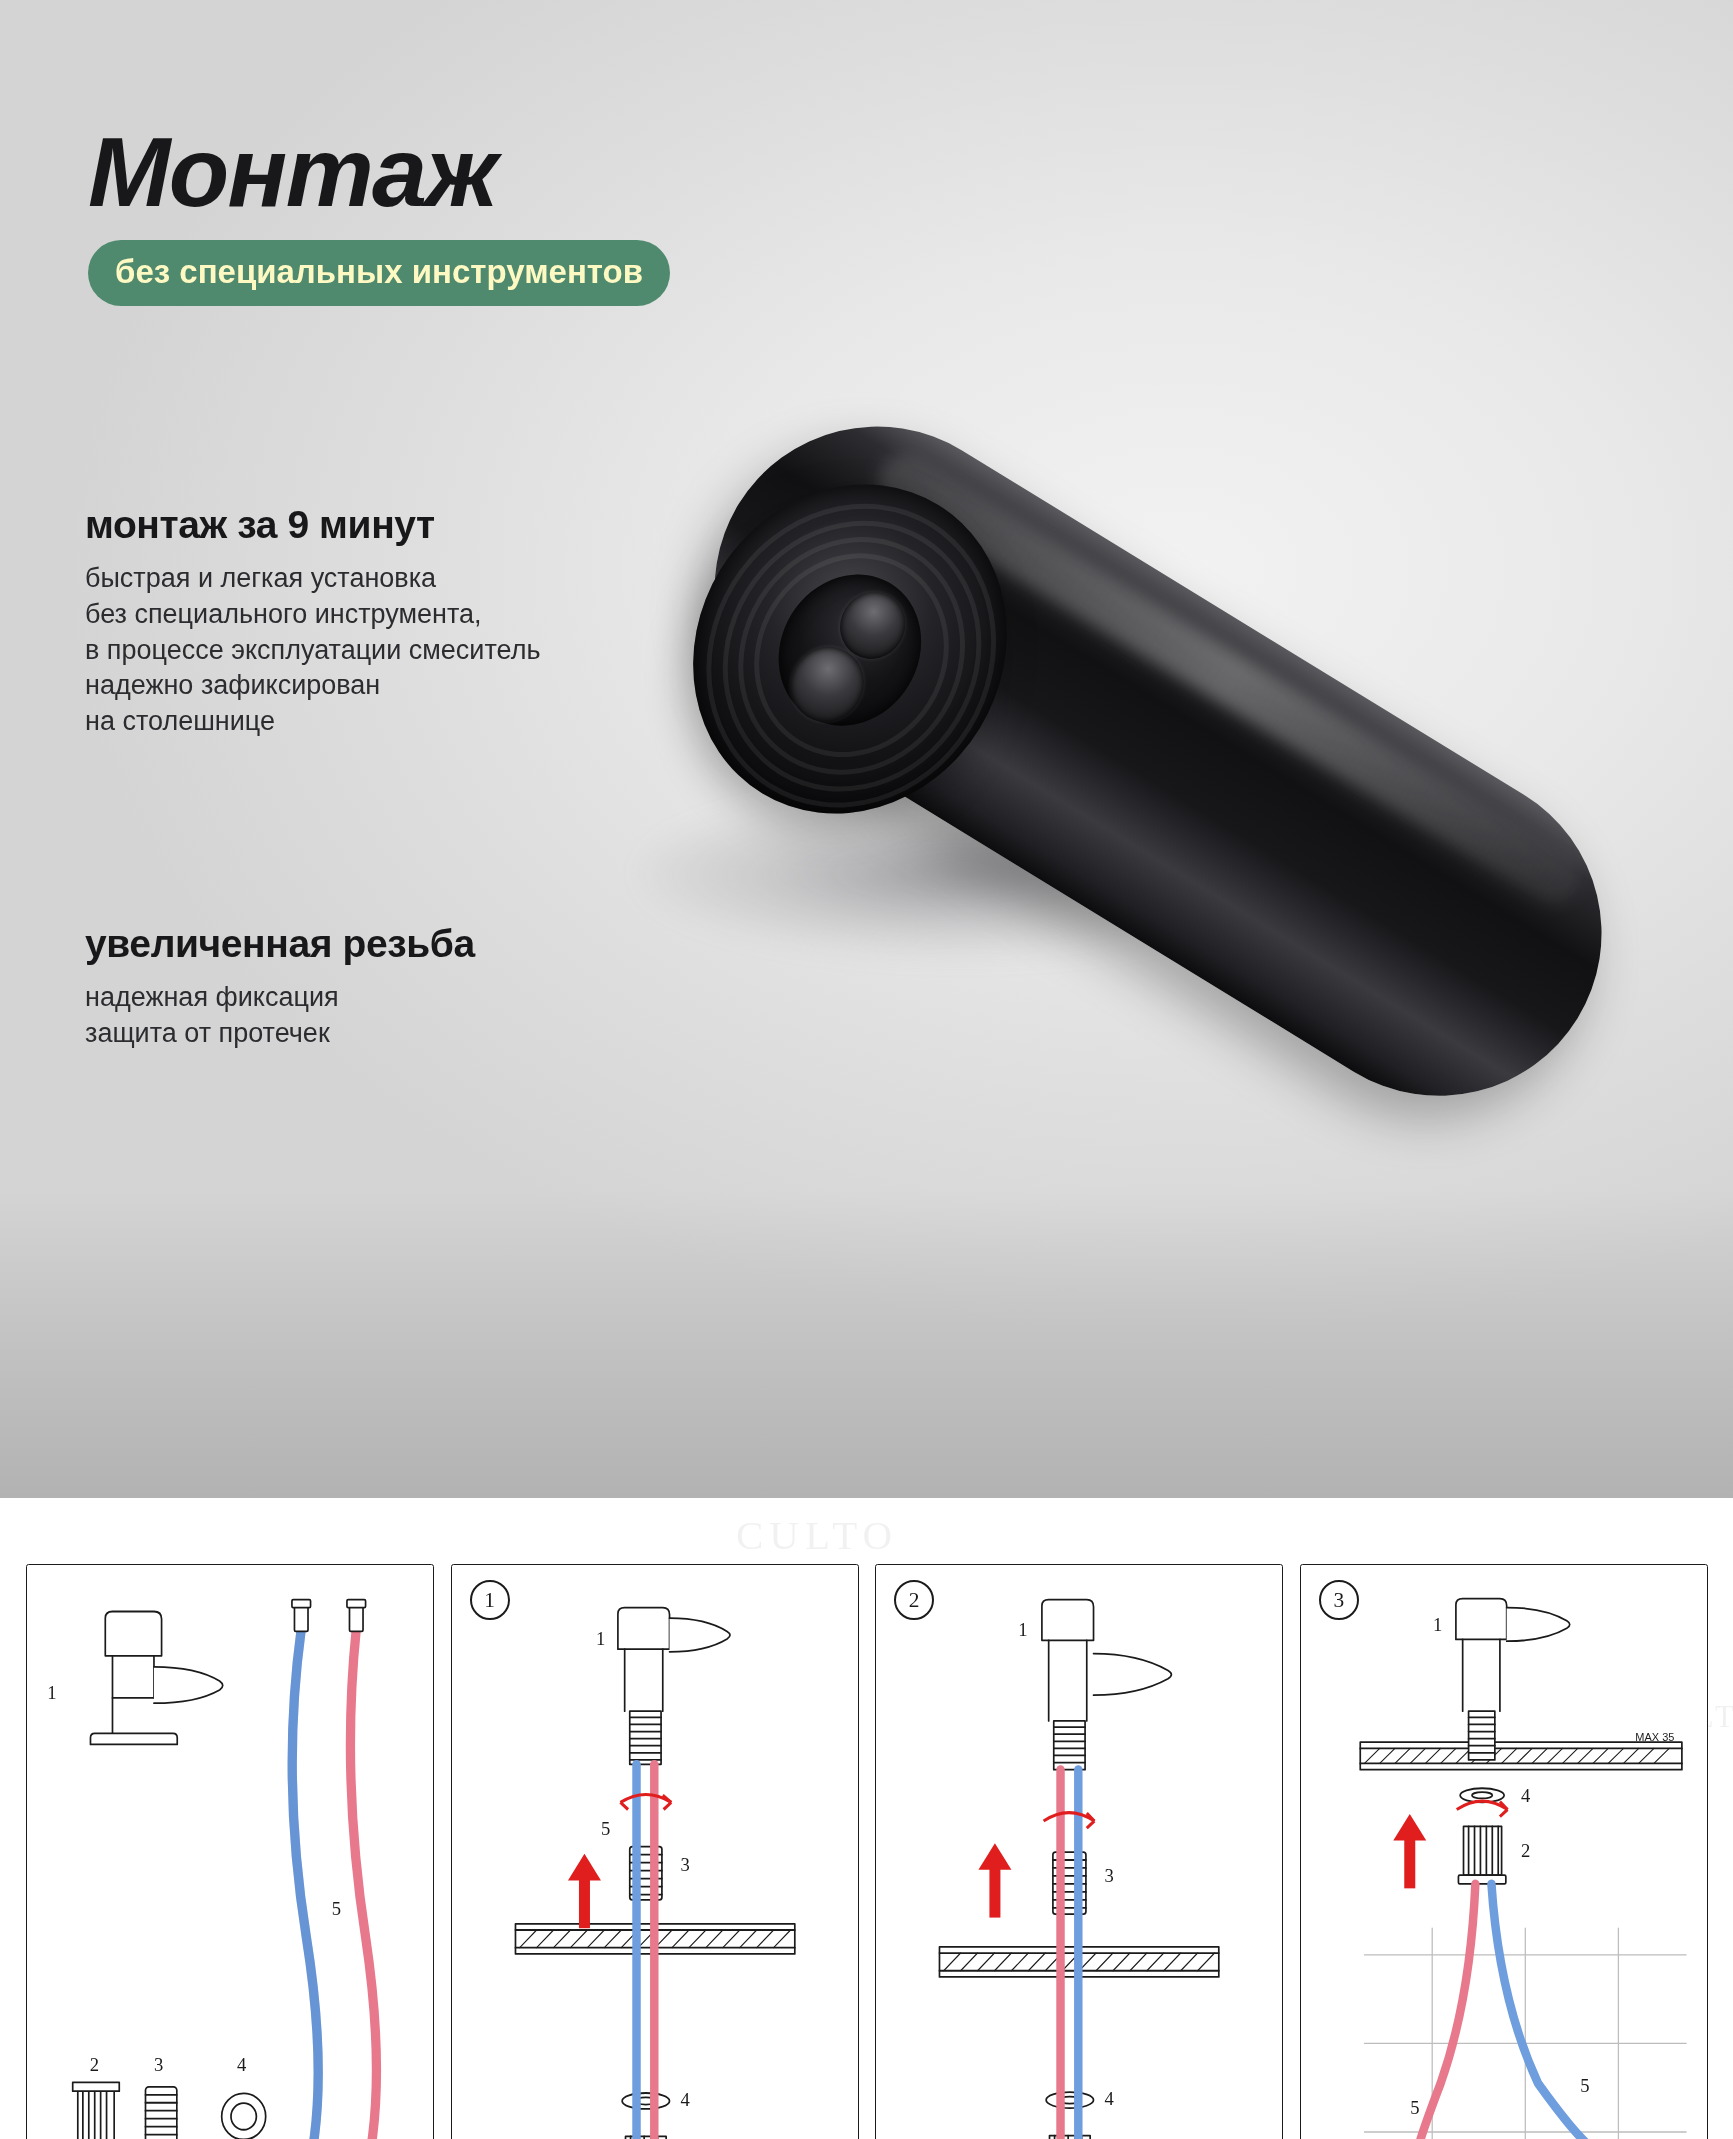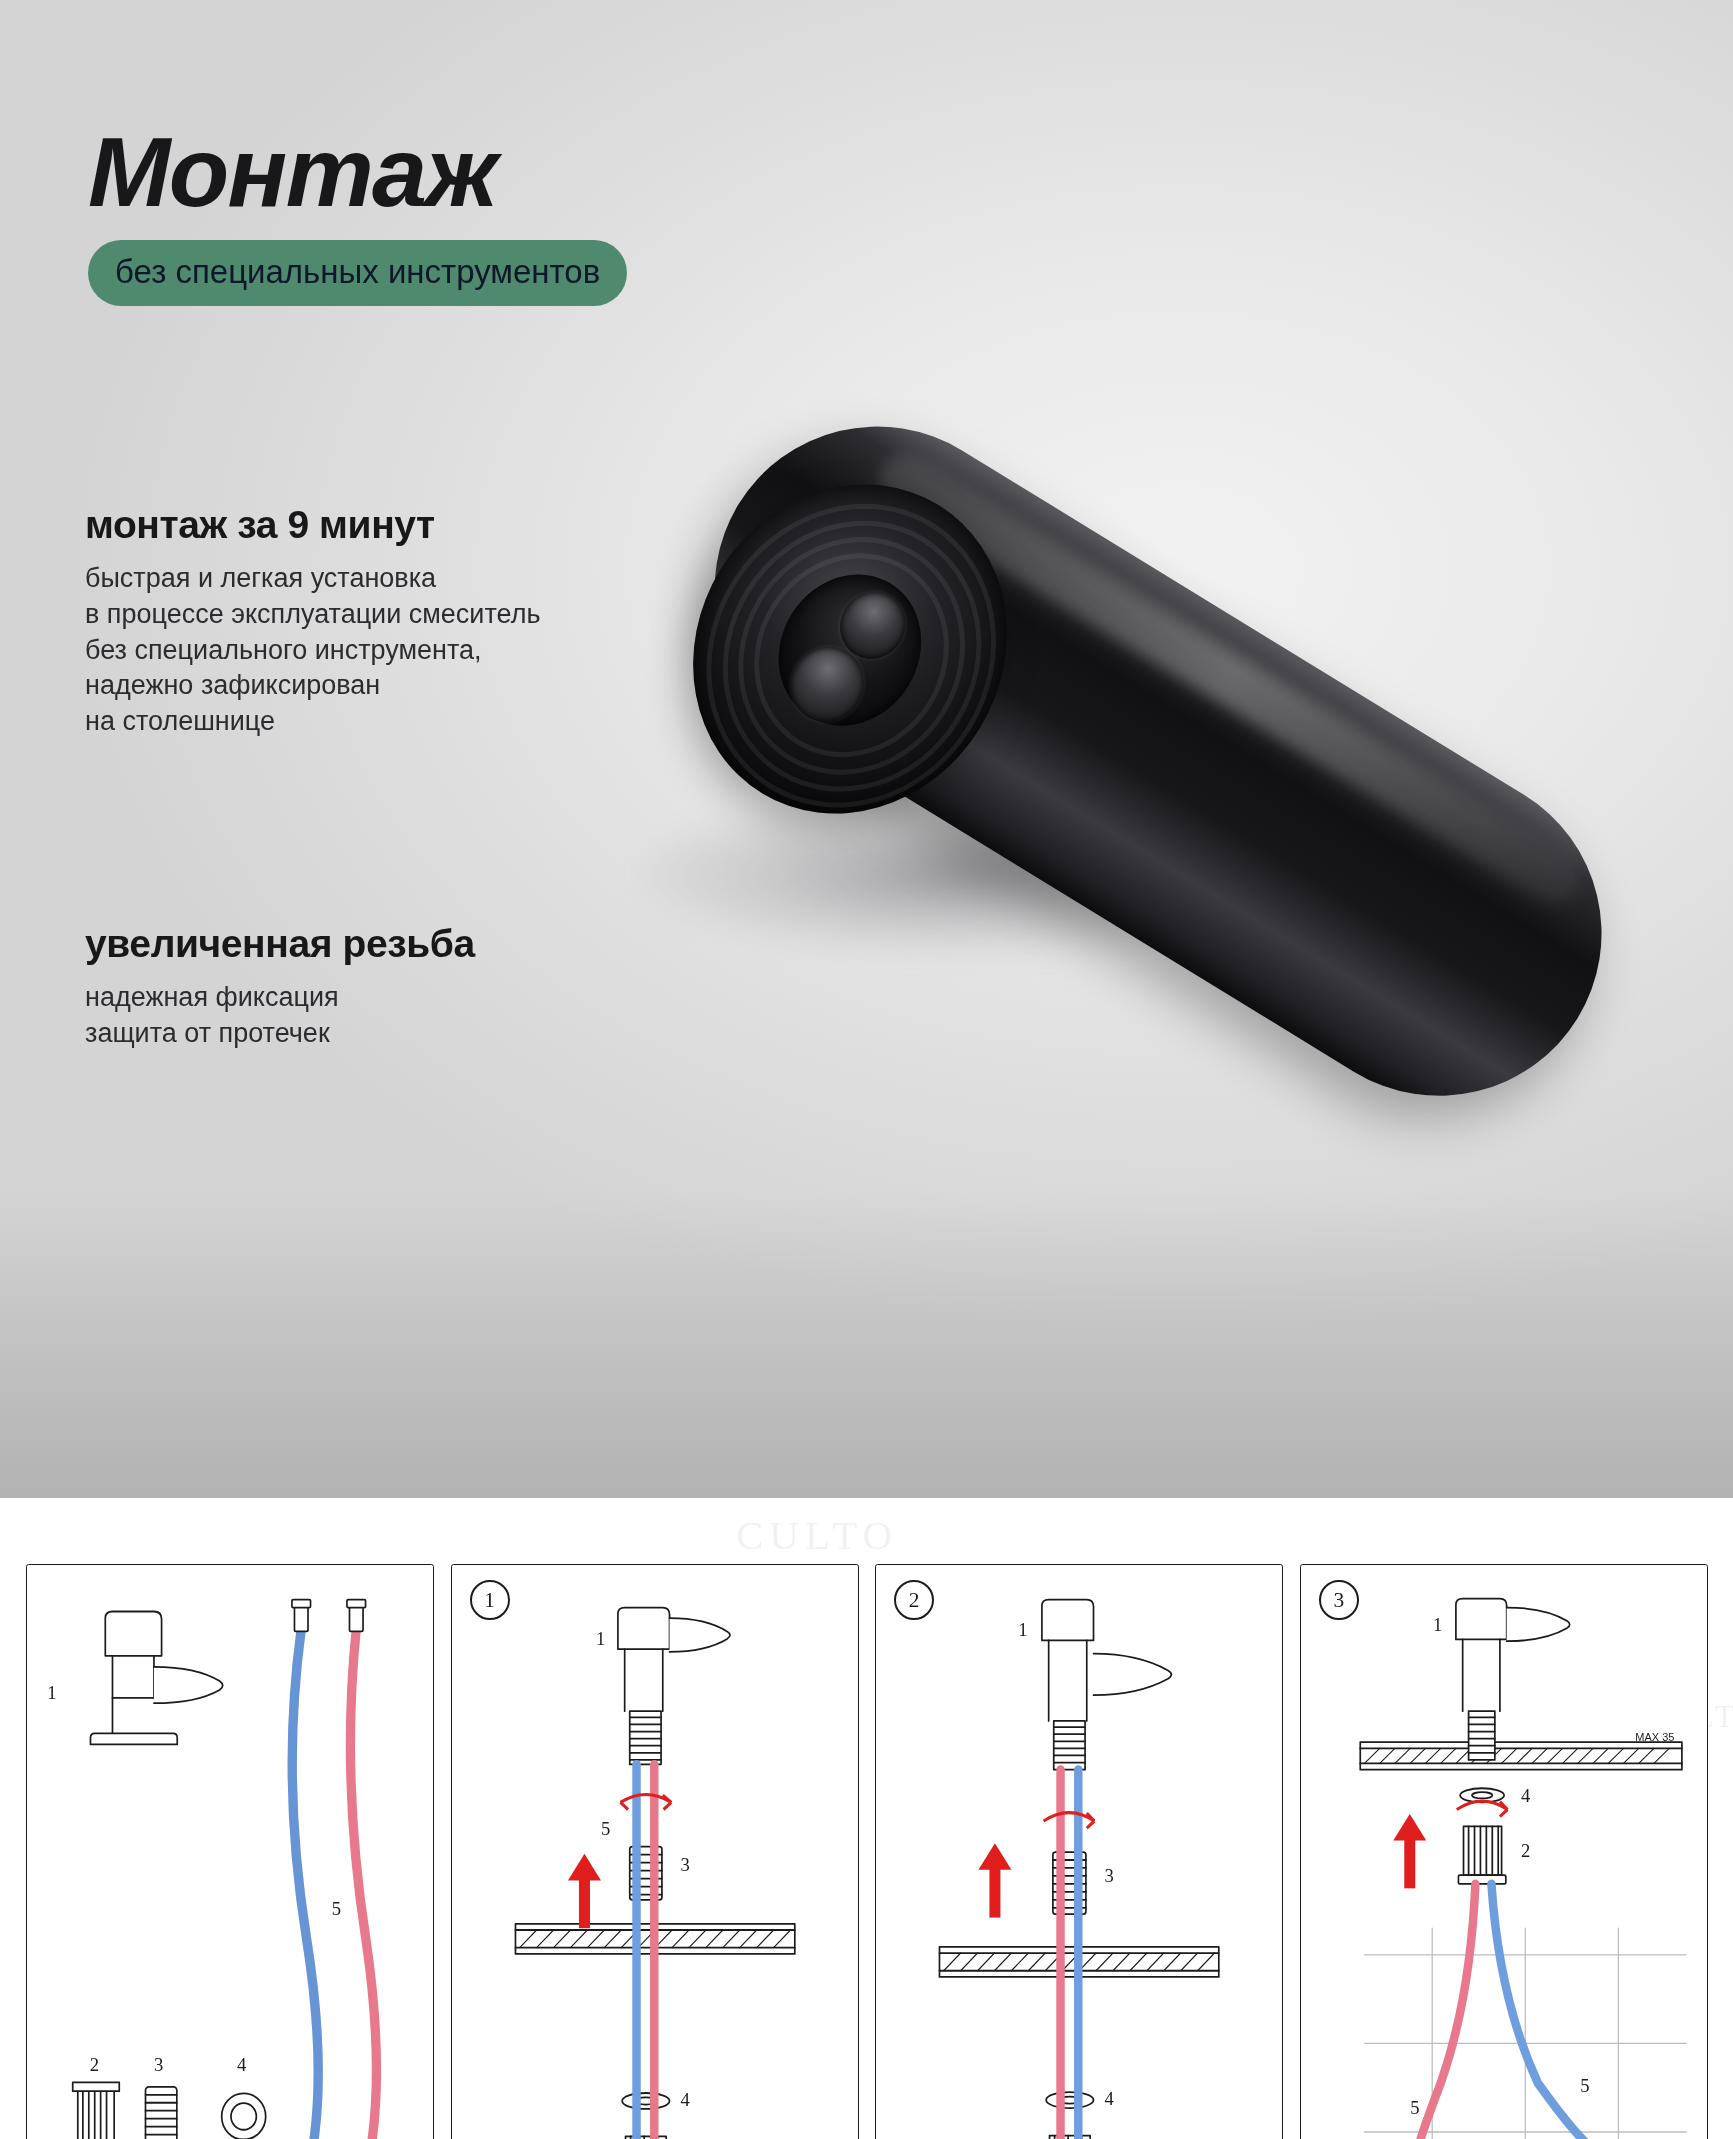--- a/index.html
+++ b/index.html
@@ -42,23 +42,23 @@
     letter-spacing: -1.7px;
     color: #18181a;
     line-height: 1;
     font-style: italic;
   }
   .hero-badge {
     position: absolute;
     left: 88px;
     top: 240px;
     background: #4f8a6e;
-    color: #0f172a;
+    color: #fef9c3;
     font-size: 33px;
-    font-weight: 400;
+    font-weight: 700;
     border-radius: 39px;
     padding: 15.4px 27px 18px 27px;
     line-height: 1;
     white-space: nowrap;
   }
 
   .feature {
     position: absolute;
     left: 85px;
   }
@@ -225,22 +225,22 @@
 
   <div class="hero-floorshade"></div>
 
   <h1 class="hero-title">Монтаж</h1>
 
   <div class="hero-badge">без специальных инструментов</div>
 
   <div class="feature feature-1">
     <div class="feature-title">монтаж за 9 минут</div>
     <div class="feature-line">быстрая и легкая установка</div>
+    <div class="feature-line">без специального инструмента,</div>
     <div class="feature-line">в процессе эксплуатации смеситель</div>
-    <div class="feature-line">без специального инструмента,</div>
     <div class="feature-line">надежно зафиксирован</div>
     <div class="feature-line">на столешнице</div>
   </div>
 
   <div class="feature feature-2">
     <div class="feature-title">увеличенная резьба</div>
     <div class="feature-line">надежная фиксация</div>
     <div class="feature-line">защита от протечек</div>
   </div>
 

